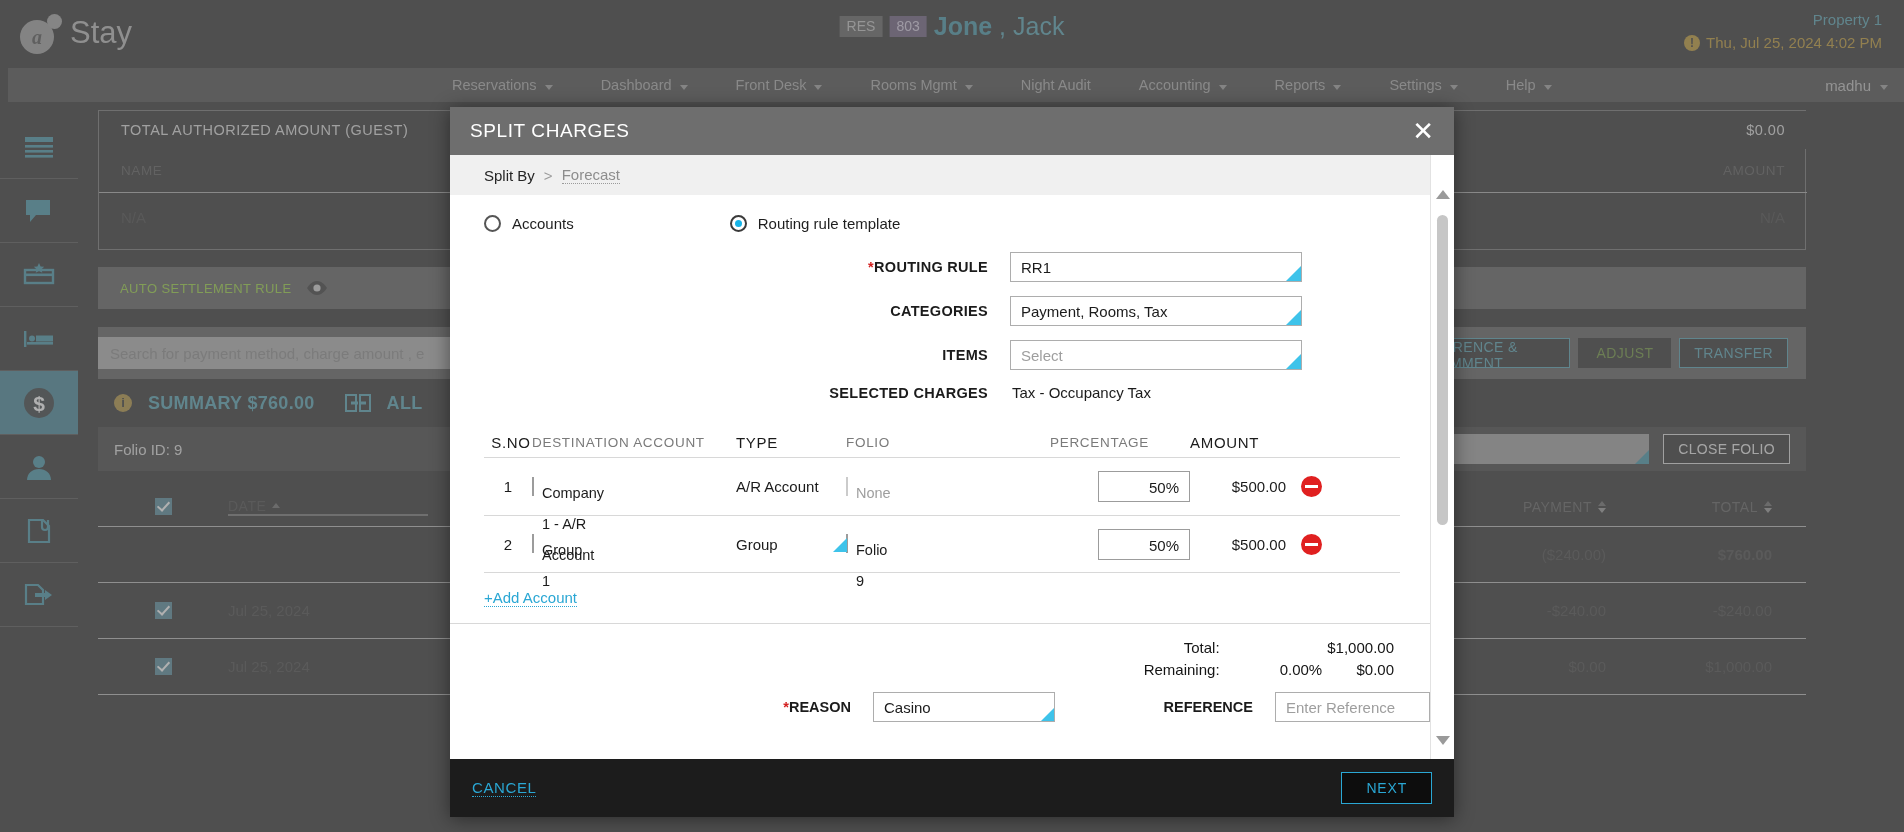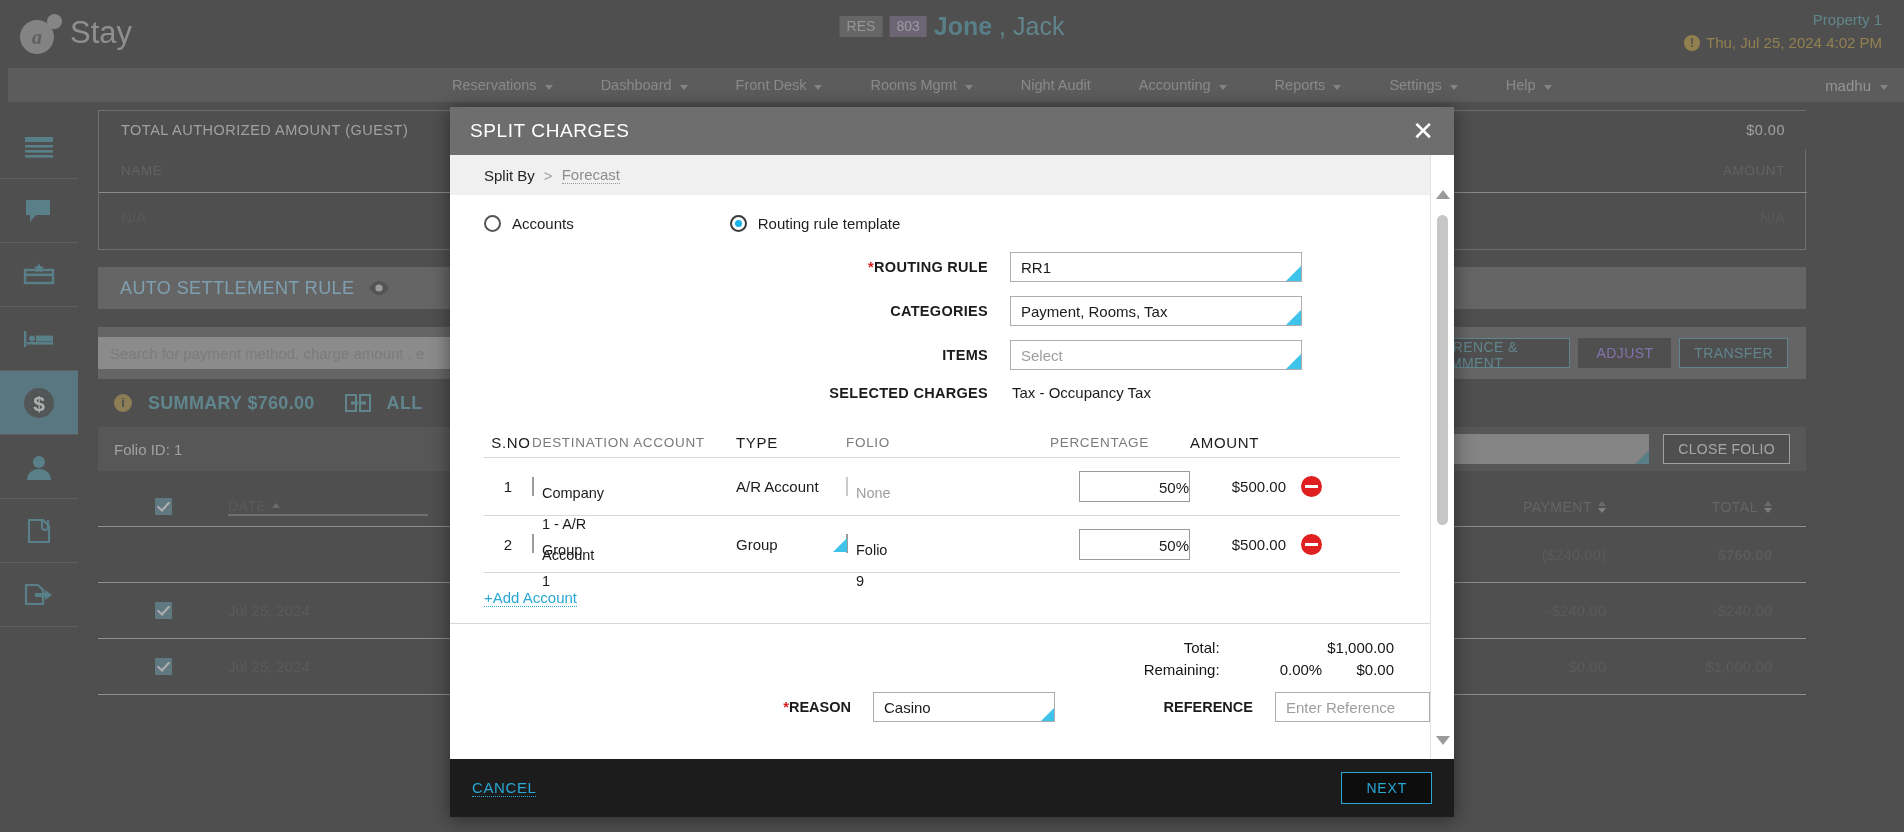--- a/index.html
+++ b/index.html
@@ -116,38 +116,38 @@
     color: #1c1c1c; font-size: 15px;
     display: flex; align-items: center; justify-content: space-between;
     padding: 0 22px;
   }
 
   .asr-bar {
     position: absolute; left: 0px; top: 152px; width: 1708px; height: 42px;
     background: #3c3c3c; display: flex; align-items: center; padding: 0 22px;
     gap: 14px;
   }
-  .asr-title { color: #7dd3fc; font-size: 18px; letter-spacing: .4px; }
+  .asr-title { color: #84cc16; font-size: 13px; letter-spacing: .4px; }
 
   .search-bar-row {
     position: absolute; left: 0px; top: 212px; width: 1708px; height: 52px;
     background: #3c3c3c; display: flex; align-items: center; padding: 0 0 0 0;
   }
   .search-input {
     margin-left: 0px; width: 1290px; height: 32px; background: #9d9d9d;
     border: none; color: #2c2c2c; font-size: 15px; padding: 0 12px;
     font-family: "Liberation Sans", sans-serif;
   }
   .btn-outline {
     height: 30px; border: 1px solid #2f8fa3; background: #000; color: #2f8fa3;
     font-size: 14px; letter-spacing: .4px; padding: 0 14px; cursor: pointer;
     font-family: "Liberation Sans", sans-serif;
   }
   .btn-flat {
-    height: 30px; border: none; background: #000; color: #8b5cf6;
+    height: 30px; border: none; background: #000; color: #4d7c0f;
     font-size: 14px; letter-spacing: .4px; padding: 0 18px; cursor: pointer;
     font-family: "Liberation Sans", sans-serif;
   }
 
   .summary-bar {
     position: absolute; left: 0px; top: 264px; width: 1708px; height: 48px;
     background: #000; display: flex; align-items: center; padding: 0 16px; gap: 16px;
   }
   .sum-info {
     width: 18px; height: 18px; border-radius: 50%; background: #a07a12; color: #000;
@@ -284,22 +284,22 @@
   .box .bv {
     position: absolute; left: 9px; top: 0; height: 31px; line-height: 31px;
     font-size: 14.5px; color: #1b1b1b;
   }
   .box .bv.ph { color: #9e9e9e; }
   .box .tri {
     position: absolute; right: 0; bottom: 0;
     width: 0; height: 0; border-left: 14px solid transparent; border-bottom: 14px solid #3ec3ea;
   }
   .pctbox {
-    width: 111px; height: 31px; border: 1px solid #9c9c9c; background: #fff;
-    text-align: right; line-height: 31px; 
+    width: 92px; height: 31px; border: 1px solid #9c9c9c; background: #fff;
+    text-align: right; line-height: 31px; padding-right: 10px;
     font-size: 15px; color: #1b1b1b;
   }
   .delbtn {
     width: 21px; height: 21px; border-radius: 50%; background: #e02020; position: relative; cursor: pointer;
   }
   .delbtn::after {
     content: ""; position: absolute; left: 4px; top: 9px; width: 13px; height: 3px; background: #fff;
   }
 
   .addacct {
@@ -524,21 +524,21 @@
         <svg width="26" height="20" viewBox="0 0 26 20" style="margin-left:14px">
           <rect x="1" y="2" width="10" height="16" fill="none" stroke="#2f8fa3" stroke-width="2"></rect>
           <rect x="15" y="2" width="10" height="16" fill="none" stroke="#2f8fa3" stroke-width="2"></rect>
           <rect x="6" y="8.5" width="7" height="3" fill="#2f8fa3"></rect>
           <rect x="14" y="8.5" width="7" height="3" fill="#2f8fa3"></rect>
         </svg>
         <span class="all-text">ALL</span>
       </div>
 
       <div class="folio-row">
-        <span>Folio ID: 1</span>
+        <span>Folio ID: 9</span>
         <span style="display:flex;align-items:center">
           <span class="folio-select">
               <span class="tri"></span>
             </span>
           <button class="close-folio-btn">CLOSE FOLIO</button>
         </span>
       </div>
 
       <div class="bg-table-head">
         <span style="width:130px;display:flex;justify-content:center">

